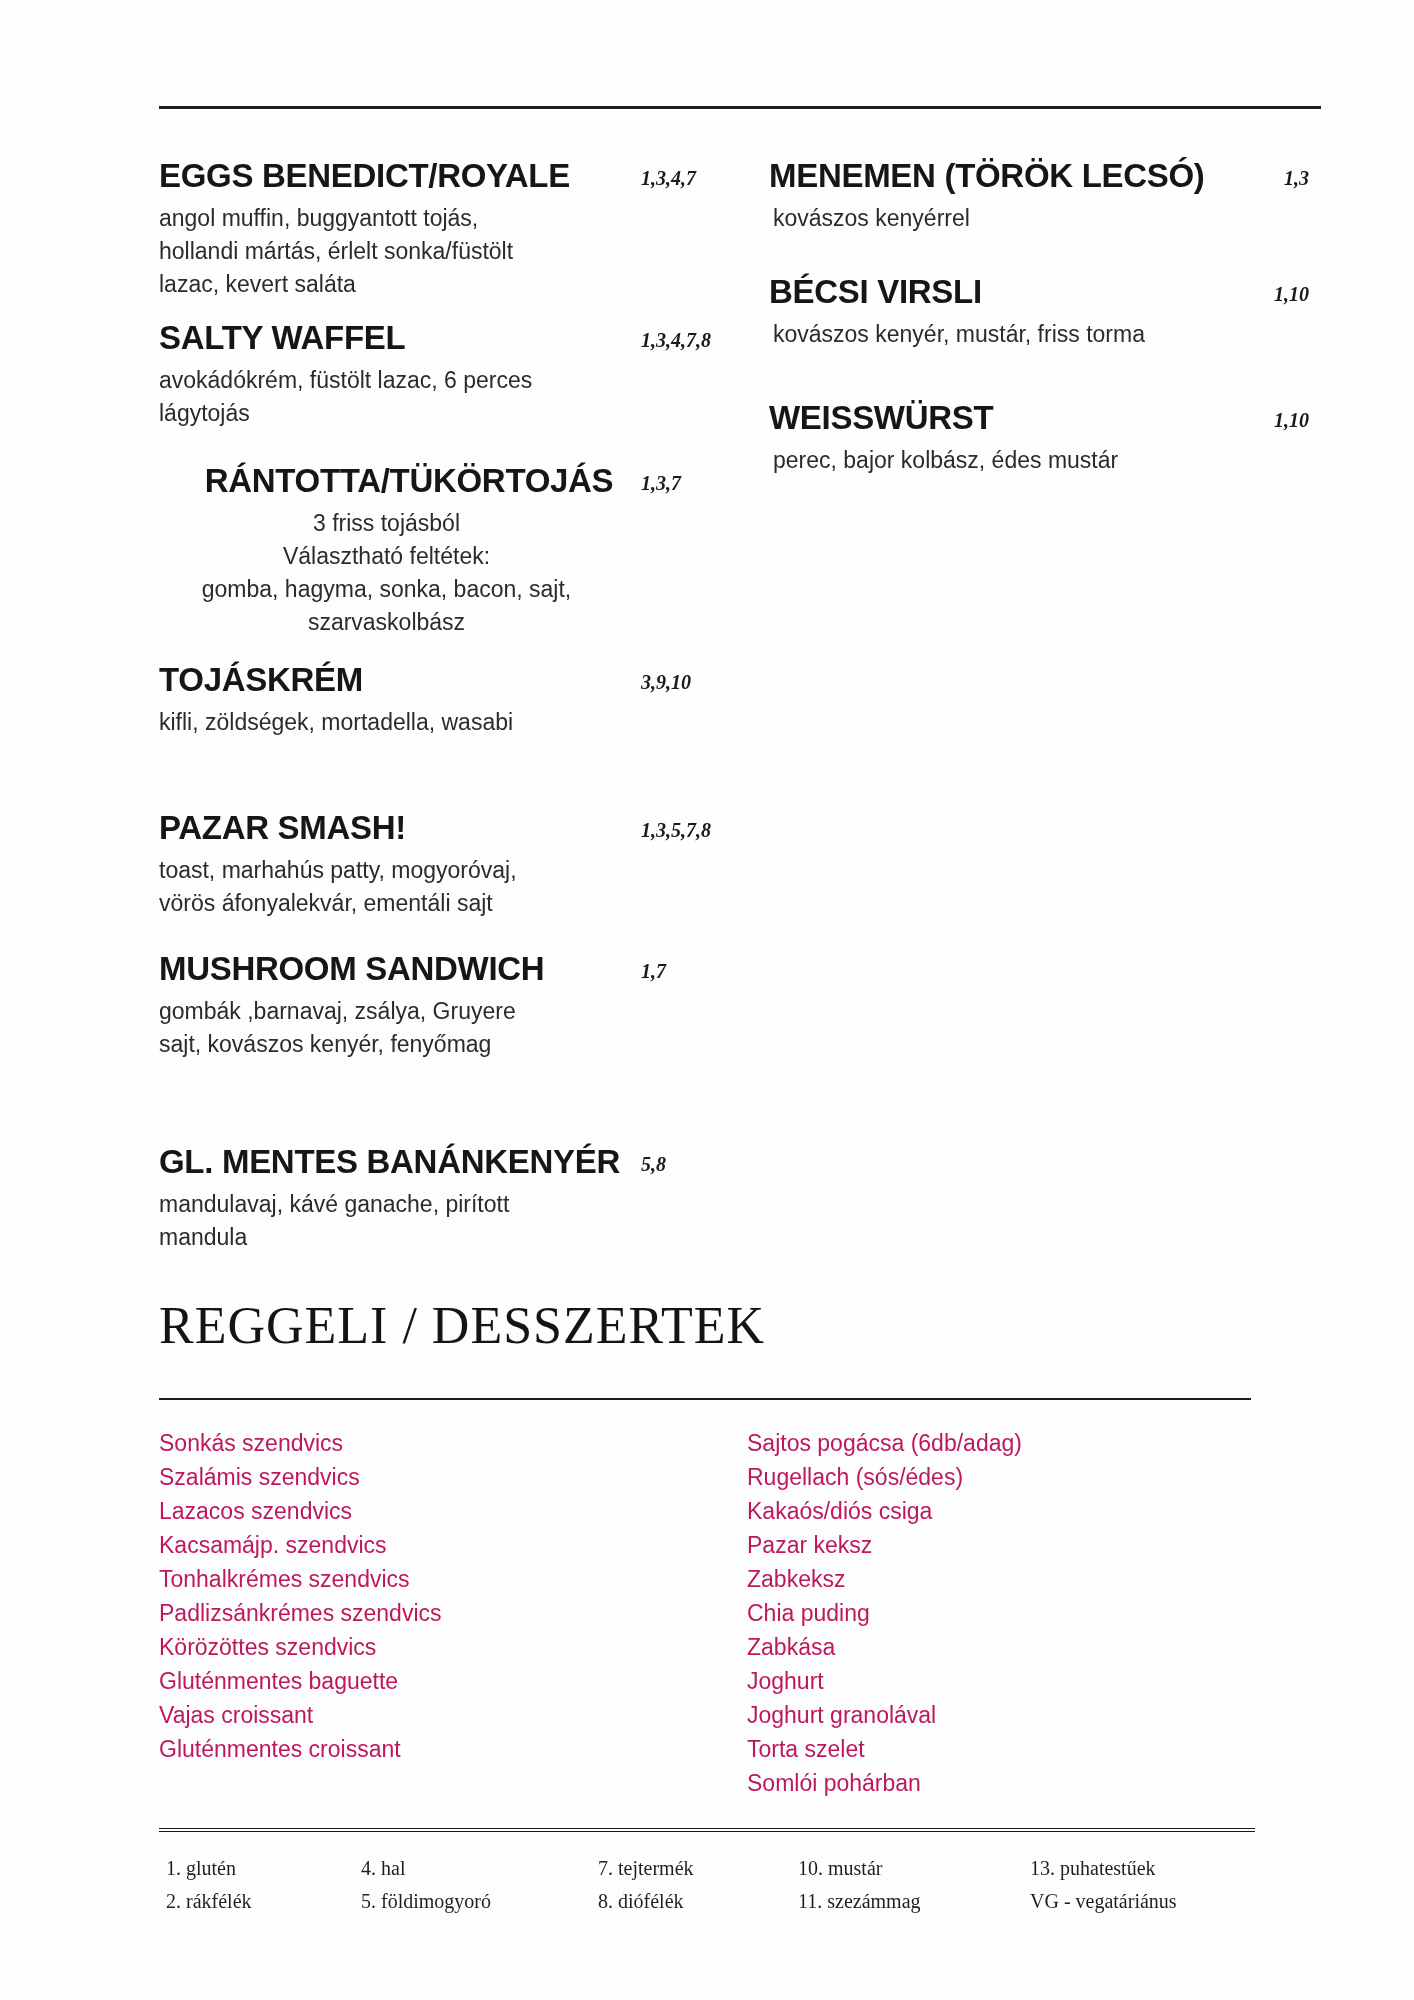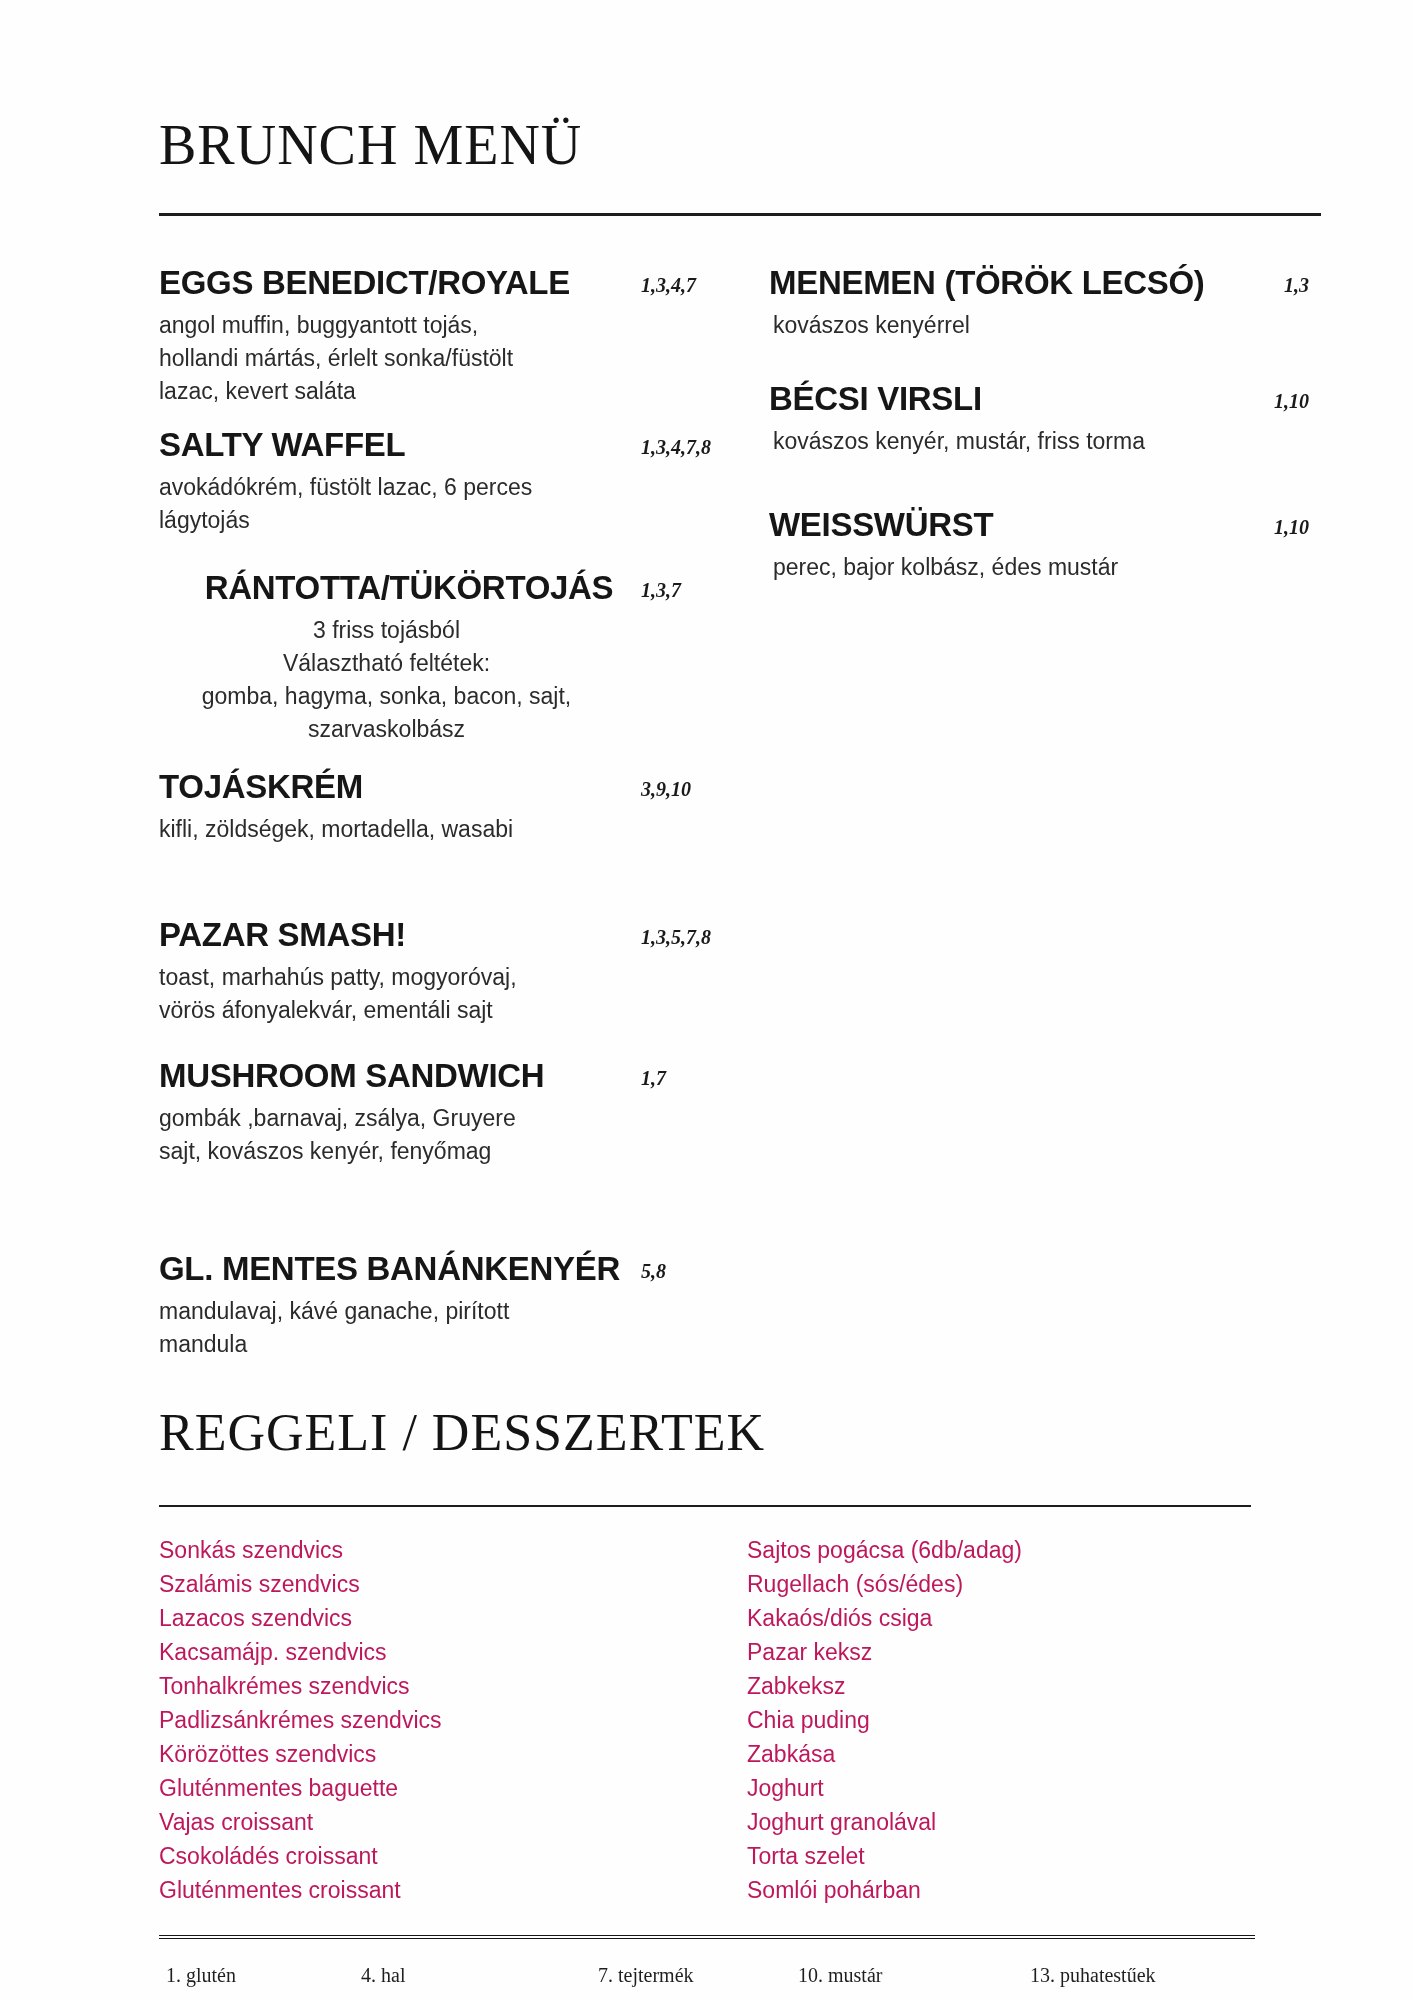--- a/index.html
+++ b/index.html
@@ -91,21 +91,20 @@
     font-size:20px;
     line-height:33px;
     color:#1f1f1f;
   }
 </style>
 </head>
 <body>
 
 <div class="page">
 
-  <h1 class="serif-title">BRUNCH MENÜ</h1>
   <hr class="rule rule-title">
 
   <div class="menu">
 
     <div class="menu-col col-left">
 
       <div class="item mt-a">
         <div class="item-name">EGGS BENEDICT/ROYALE</div>
         <div class="item-allergens">1,3,4,7</div>
         <div class="item-desc">angol muffin, buggyantott tojás,
@@ -199,21 +198,20 @@
           <li>Tonhalkrémes szendvics</li>
 
           <li>Padlizsánkrémes szendvics</li>
 
           <li>Körözöttes szendvics</li>
 
           <li>Gluténmentes baguette</li>
 
           <li>Vajas croissant</li>
 
-          <li>Csokoládés croissant</li>
 
           <li>Gluténmentes croissant</li>
         </ul>
       <ul class="simple-list">
 
           <li>Sajtos pogácsa (6db/adag)</li>
 
           <li>Rugellach (sós/édes)</li>
 
           <li>Kakaós/diós csiga</li>

